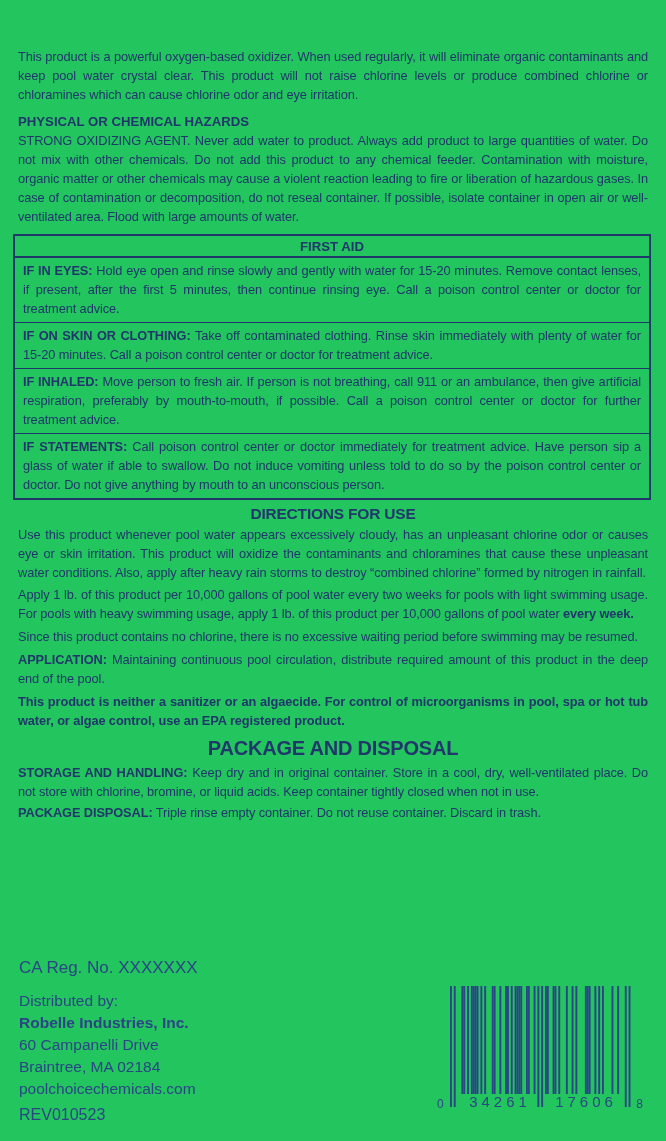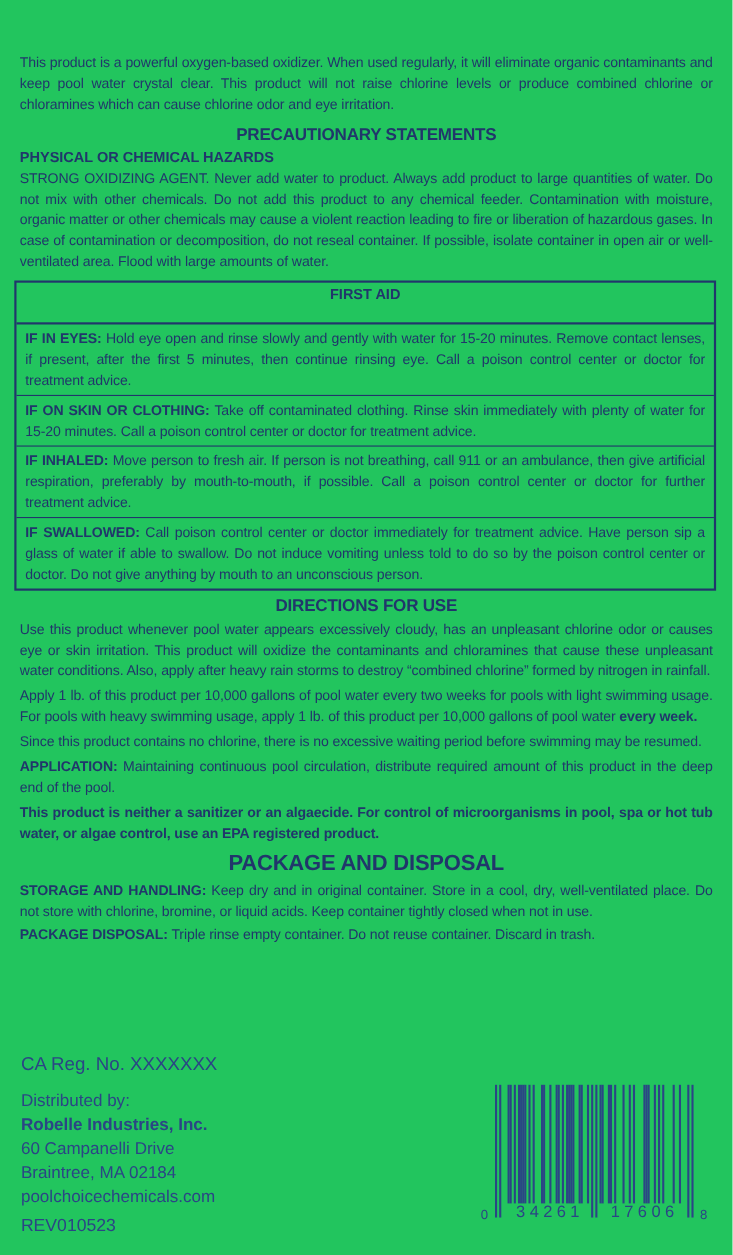--- a/index.html
+++ b/index.html
@@ -26,21 +26,21 @@
   .mb10{margin-bottom:10px}.mb8{margin-bottom:8px}
   .mb4{margin-bottom:4px}.mb3{margin-bottom:3px}.mb2{margin-bottom:2px}
 
   .first-aid-box {
     border:2px solid #21366B;
     margin:0 0 5px -5px;
     width:638px;
   }
   .first-aid-header {
     font-size:13.2px; font-weight:bold; text-align:center;
-    padding:3px 0 18px 0;
+    padding:3px 0 2px 0;
     border-bottom:2px solid #21366B;
   }
   .first-aid-row {
     padding:3px 8px 4px 8px;
     border-bottom:1.5px solid #21366B;
   }
   .first-aid-row:last-child { border-bottom:none; }
 
   .storage-title {
     font-size:20px; font-weight:bold; text-align:center;
@@ -65,40 +65,39 @@
   .bc-g { width:84px; text-align:center; letter-spacing:4px; top:107px; }
 </style>
 </head>
 <body>
 
 <div class="page">
   <div class="flow">
 
     <p class="body-text mb10">This product is a powerful oxygen-based oxidizer. When used regularly, it will eliminate organic contaminants and keep pool water crystal clear. This product will not raise chlorine levels or produce combined chlorine or chloramines which can cause chlorine odor and eye irritation.</p>
 
-    <h2 class="section-title mb3">PRECAUTIONARY STATEMENTS</h2>
 
 
     <h3 class="sub-title mb2">PHYSICAL OR CHEMICAL HAZARDS</h3>
 
     <p class="body-text mb8">STRONG OXIDIZING AGENT. Never add water to product. Always add product to large quantities of water. Do not mix with other chemicals. Do not add this product to any chemical feeder. Contamination with moisture, organic matter or other chemicals may cause a violent reaction leading to fire or liberation of hazardous gases. In case of contamination or decomposition, do not reseal container. If possible, isolate container in open air or well-ventilated area. Flood with large amounts of water.</p>
 
     <div class="first-aid-box">
       <div class="first-aid-header">FIRST AID</div>
       <div class="first-aid-row">
         <p class="body-text"><strong class="lead">IF IN EYES:</strong> <span>Hold eye open and rinse slowly and gently with water for 15-20 minutes. Remove contact lenses, if present, after the first 5 minutes, then continue rinsing eye. Call a poison control center or doctor for treatment advice.</span></p>
       </div>
       <div class="first-aid-row">
         <p class="body-text"><strong class="lead">IF ON SKIN OR CLOTHING:</strong> <span>Take off contaminated clothing. Rinse skin immediately with plenty of water for 15-20 minutes. Call a poison control center or doctor for treatment advice.</span></p>
       </div>
       <div class="first-aid-row">
         <p class="body-text"><strong class="lead">IF INHALED:</strong> <span>Move person to fresh air. If person is not breathing, call 911 or an ambulance, then give artificial respiration, preferably by mouth-to-mouth, if possible. Call a poison control center or doctor for further treatment advice.</span></p>
       </div>
       <div class="first-aid-row">
-        <p class="body-text"><strong class="lead">IF SWALLOWED:</strong> <span>Call poison control center or doctor immediately for treatment advice. Have person sip a glass of water if able to swallow. Do not induce vomiting unless told to do so by the poison control center or doctor. Do not give anything by mouth to an unconscious person.</span></p>
+        <p class="body-text"><strong class="lead">IF STATEMENTS:</strong> <span>Call poison control center or doctor immediately for treatment advice. Have person sip a glass of water if able to swallow. Do not induce vomiting unless told to do so by the poison control center or doctor. Do not give anything by mouth to an unconscious person.</span></p>
       </div>
     </div>
 
     <h2 class="section-title mb2">DIRECTIONS FOR USE</h2>
 
     <p class="body-text mb3">Use this product whenever pool water appears excessively cloudy, has an unpleasant chlorine odor or causes eye or skin irritation. This product will oxidize the contaminants and chloramines that cause these unpleasant water conditions. Also, apply after heavy rain storms to destroy “combined chlorine” formed by nitrogen in rainfall.</p>
 
     <p class="body-text mb4"><span>Apply 1 lb. of this product per 10,000 gallons of pool water every two weeks for pools with light swimming usage. For pools with heavy swimming usage, apply 1 lb. of this product per 10,000 gallons of pool water </span><strong class="lead">every week.</strong></p>
 
     <p class="body-text mb4">Since this product contains no chlorine, there is no excessive waiting period before swimming may be resumed.</p>

